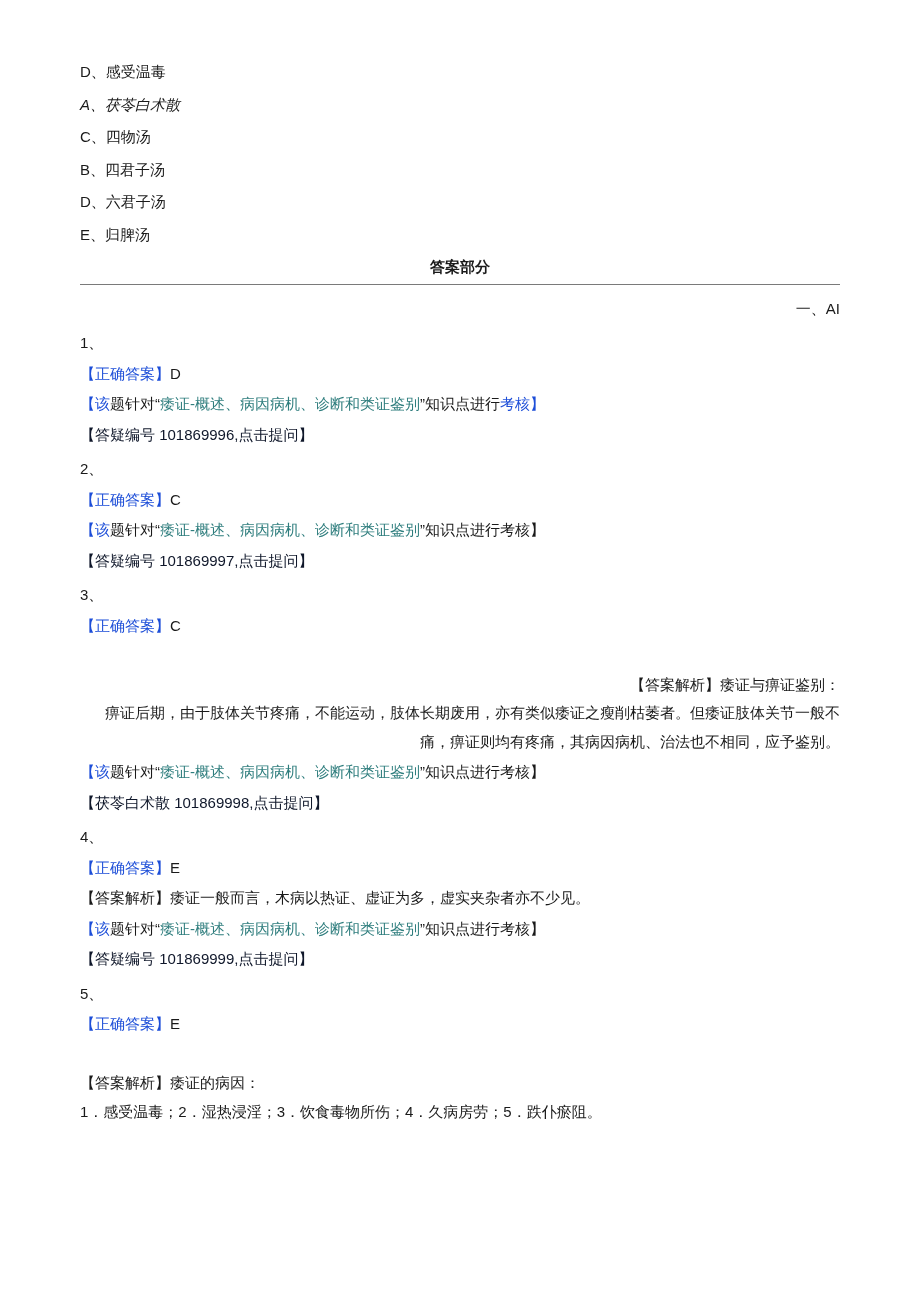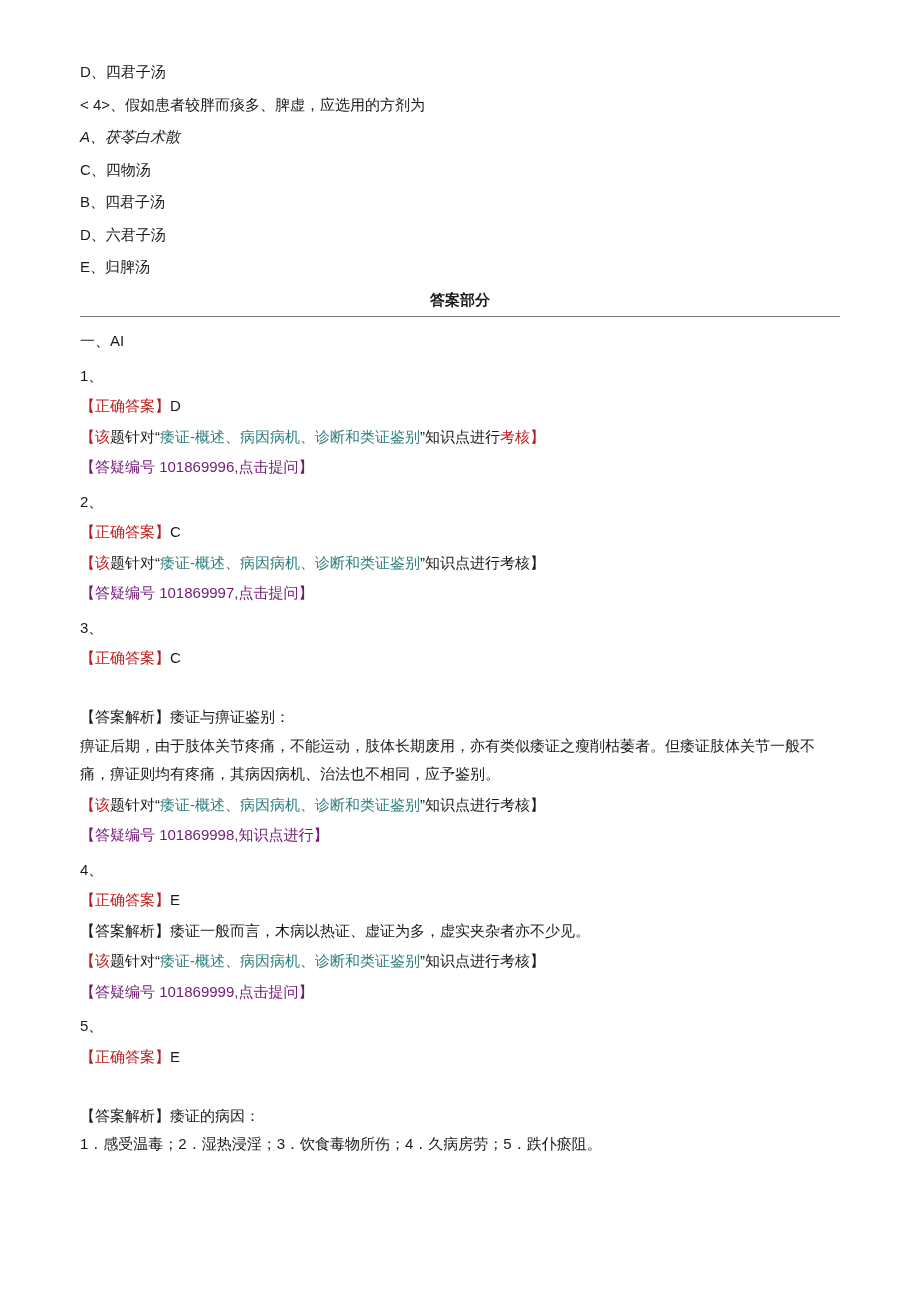--- a/index.html
+++ b/index.html
@@ -25,34 +25,33 @@
     font-weight: bold;
     margin-top: 0;
   }
   .divider {
     border-top: 1px solid #7a7a7a;
     margin: 2px 0 10px 0;
   }
   .qnum {
     margin-top: 6px;
   }
-  .teal { color: #b91c1c; font-family: Liberation Serif, serif; }
+  .teal { color: #1d4ed8; font-family: Liberation Serif, serif; }
   .quoted { color: #2e7d7d; margin-top: 20px; }
-  .blue { color: #701a75; }
+  .blue { color: #0f172a; }
   .block { margin: 2px 0; }
-  .gap-top { margin-top: 4px; }
+  .gap-top { margin-top: 4px; text-align: right; }
 </style>
 </head>
 <body>
 
 <div class="page">
 
-  <div class="opt">D、四君子汤</div>
+  <div class="opt">D、感受温毒</div>
 
-  <div class="opt">&lt; 4&gt;、假如患者较胖而痰多、脾虚，应选用的方剂为</div>
 
   <div class="opt" style="font-style: italic;">A、茯苓白术散</div>
   <div class="opt">C、四物汤</div>
   <div class="opt">B、四君子汤</div>
   <div class="opt">D、六君子汤</div>
   <div class="opt">E、归脾汤</div>
 
   <div class="section-title">答案部分</div>
   <div class="divider"></div>
 
@@ -73,28 +72,28 @@
   </div>
   <div class="block">
     <span class="teal">【该</span><span>题针对“</span><span class="quoted">痿证-概述、病因病机、诊断和类证鉴别</span><span>”</span><span>知识点进行考核】</span>
   </div>
   <div class="block blue">【答疑编号 101869997,点击提问】</div>
 
   <div class="qnum">3、</div>
   <div class="block">
     <span class="teal">【正确答案】</span><span>C</span>
   </div>
-  <div class="block" style="white-space: pre-line;">
+  <div class="block" style="white-space: pre-line; text-align: right;">
     <span>【答案解析】</span><span>痿证与痹证鉴别：
 痹证后期，由于肢体关节疼痛，不能运动，肢体长期废用，亦有类似痿证之瘦削枯萎者。但痿证肢体关节一般不痛，痹证则均有疼痛，其病因病机、治法也不相同，应予鉴别。</span>
   </div>
   <div class="block">
     <span class="teal">【该</span><span>题针对“</span><span class="quoted">痿证-概述、病因病机、诊断和类证鉴别</span><span>”</span><span>知识点进行考核】</span>
   </div>
-  <div class="block blue">【答疑编号 101869998,知识点进行】</div>
+  <div class="block blue">【茯苓白术散 101869998,点击提问】</div>
 
   <div class="qnum">4、</div>
   <div class="block">
     <span class="teal">【正确答案】</span><span>E</span>
   </div>
   <div class="block">
     <span>【答案解析】</span><span>痿证一般而言，木病以热证、虚证为多，虚实夹杂者亦不少见。</span>
   </div>
   <div class="block">
     <span class="teal">【该</span><span>题针对“</span><span class="quoted">痿证-概述、病因病机、诊断和类证鉴别</span><span>”</span><span>知识点进行考核】</span>

